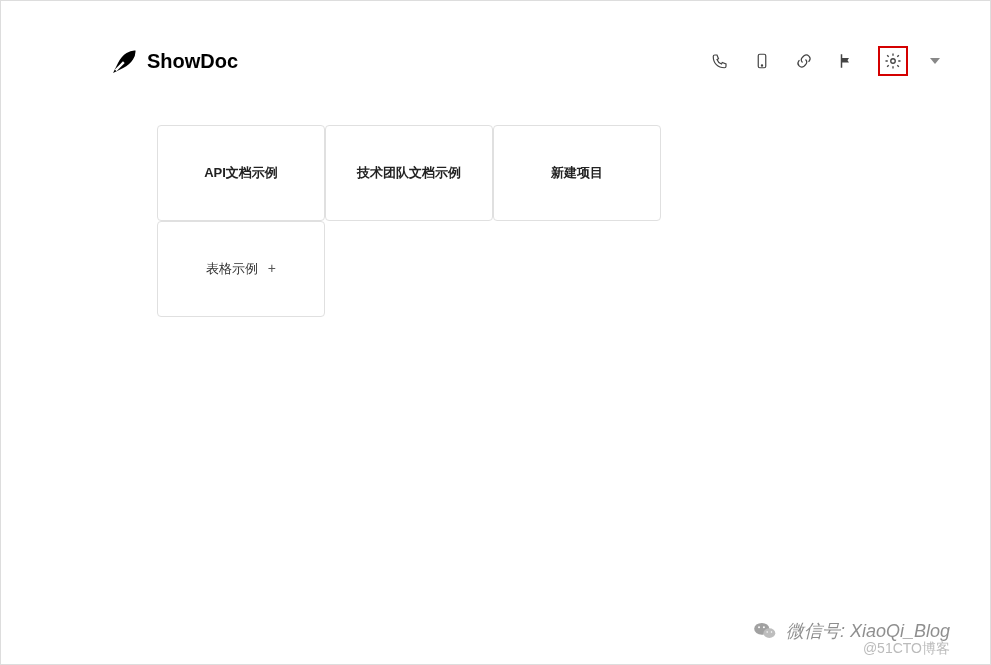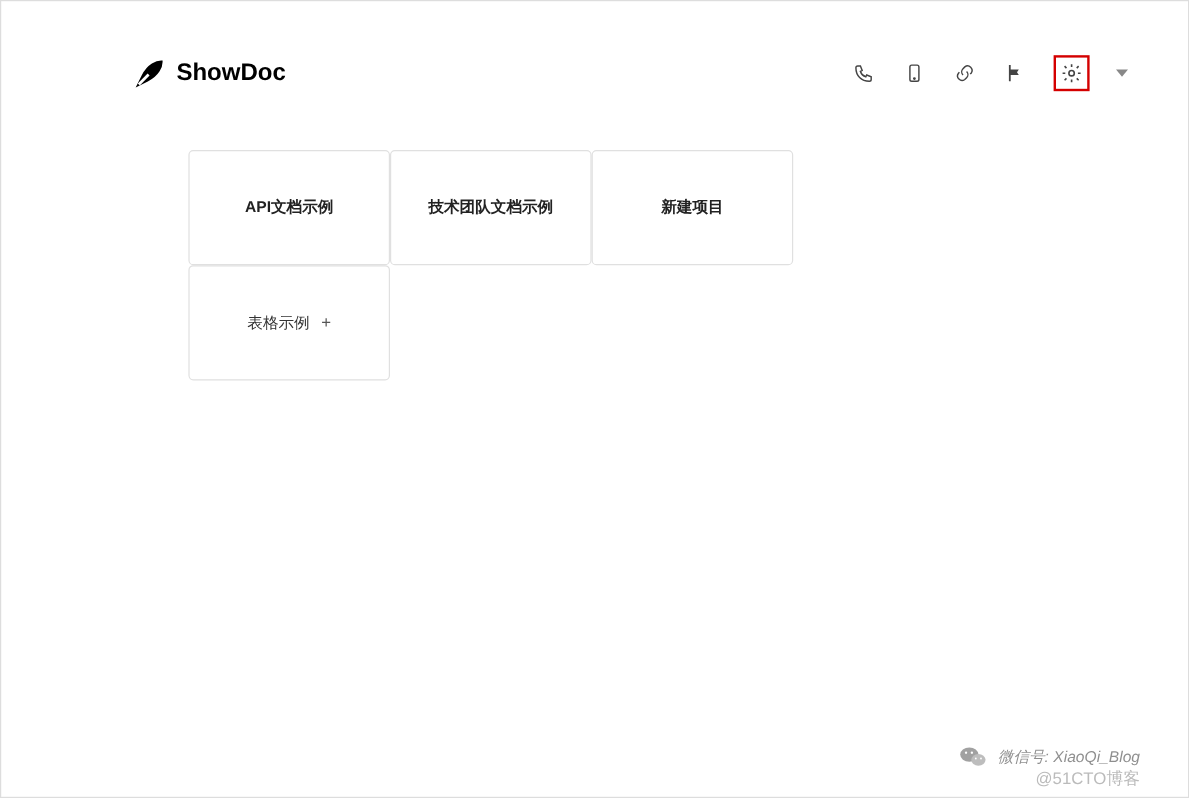--- a/index.html
+++ b/index.html
@@ -97,21 +97,21 @@
     .watermark {
       position: absolute;
       bottom: 20px;
       right: 40px;
       display: flex;
       align-items: center;
       gap: 8px;
       opacity: 0.55;
       color: #333;
       font-style: italic;
-      font-size: 13px;
+      font-size: 18px;
     }
     .wm-icon {
       width: 26px;
       height: 26px;
       display:flex;align-items:center;justify-content:center;
     }
     .attribution {
       position: absolute;
       bottom: 6px;
       right: 40px;

